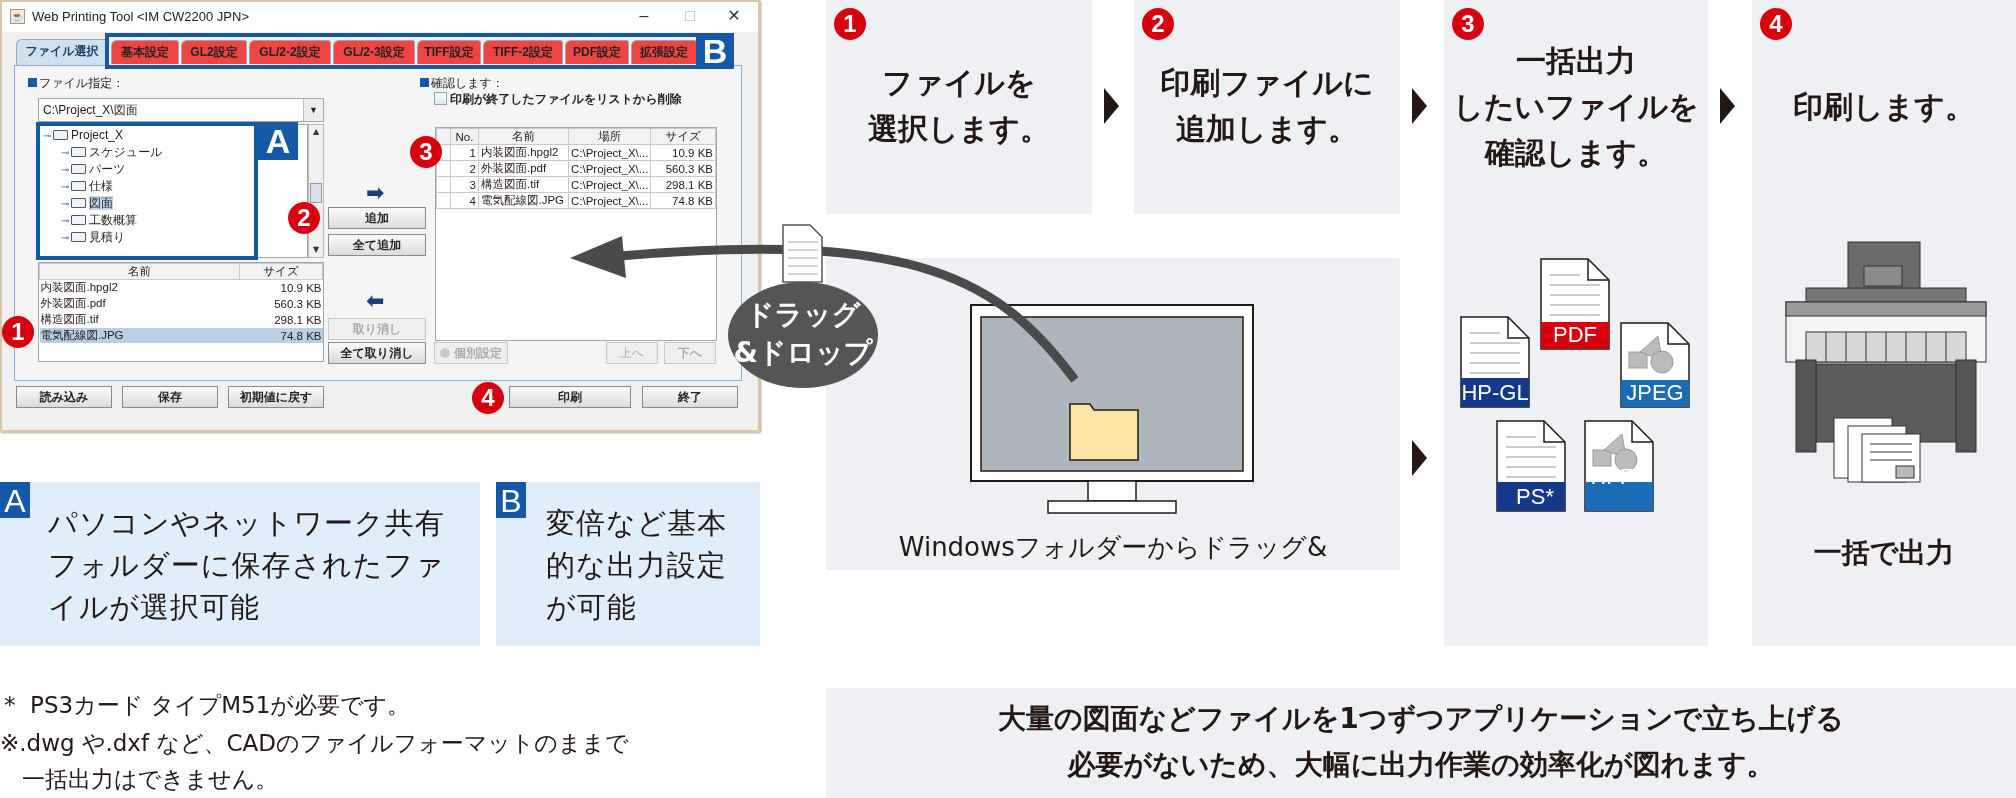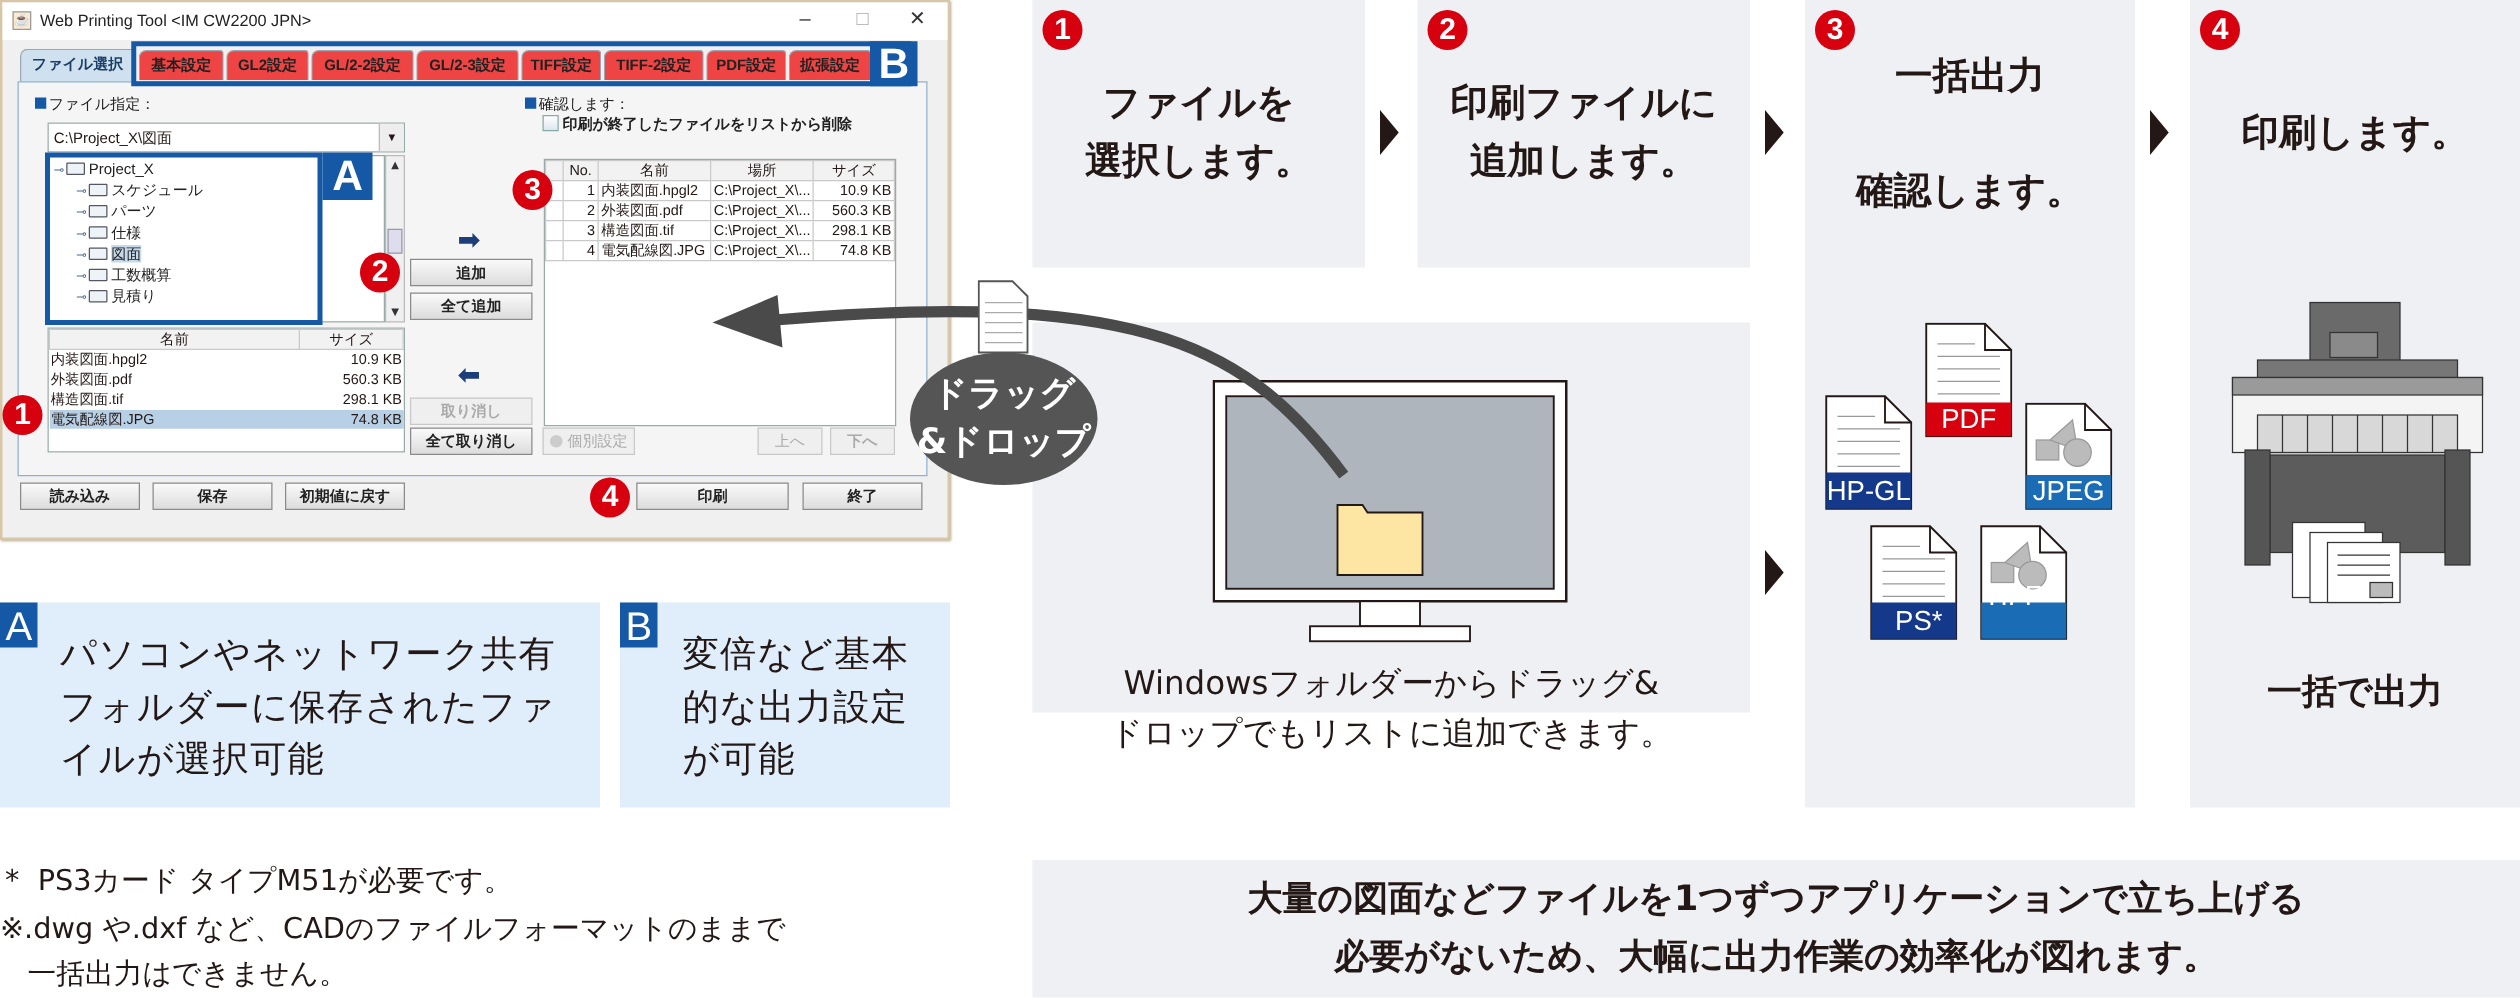--- a/index.html
+++ b/index.html
@@ -180,21 +180,21 @@
       <tr>
             <td></td>
             <td style="text-align:right">4</td>
             <td>電気配線図.JPG</td>
             <td>C:\Project_X\...</td>
             <td style="text-align:right">74.8 KB</td>
           </tr>
     </tbody>
       </table>
   </div>
-  <div class="btn dis" style="left:432px;top:340px;width:74px;font-weight:normal"><span class="rbtn"></span><span>個別設定</span></div>
+  <div class="btn dis" style="left:432px;top:340px;width:74px;font-weight:bold"><span class="rbtn"></span><span>個別設定</span></div>
   <div class="btn dis" style="left:604px;top:340px;width:52px;font-weight:normal">上へ</div>
   <div class="btn dis" style="left:662px;top:340px;width:52px;font-weight:bold">下へ</div>
 
   <div class="btn" style="left:14px;top:384px;width:96px">読み込み</div>
   <div class="btn" style="left:120px;top:384px;width:96px">保存</div>
   <div class="btn" style="left:226px;top:384px;width:96px">初期値に戻す</div>
   <div class="btn" style="left:507px;top:384px;width:122px">印刷</div>
   <div class="btn" style="left:640px;top:384px;width:96px">終了</div>
 
   <div class="num" style="left:0;top:314px">1</div>
@@ -229,20 +229,21 @@
 <div class="abs step" style="left:1134px;top:0;width:266px;height:214px">
   <div class="num" style="left:8px;top:8px">2</div>
   <div class="t" style="top:60px">印刷ファイルに</div>
   <div class="t" style="top:106px">追加します。</div>
 </div>
 <div class="tri" style="left:1412px;top:88px"></div>
 <div class="tri" style="left:1412px;top:440px"></div>
 <div class="abs step" style="left:1444px;top:0;width:264px;height:646px">
   <div class="num" style="left:8px;top:8px">3</div>
   <div class="t" style="top:38px">一括出力</div>
+  <div class="t" style="top:84px">したいファイルを</div>
   <div class="t" style="top:130px">確認します。</div>
 
   <svg class="abs" style="left:96px;top:258px" width="70" height="92">
     <path d="M1,1 H48 L69,22 V91 H1 Z" fill="#fff" stroke="#231815" stroke-width="1.5"></path>
       <path d="M48,1 V22 H69" fill="none" stroke="#231815" stroke-width="1.5"></path>
     <g stroke="#999" stroke-width="1">
         <line x1="10" y1="17" x2="40" y2="17"></line>
         <line x1="10" y1="27" x2="60" y2="27"></line>
         <line x1="10" y1="37" x2="60" y2="37"></line>
         <line x1="10" y1="47" x2="60" y2="47"></line>
@@ -349,21 +350,20 @@
 
 <div class="abs step" style="left:826px;top:258px;width:574px;height:312px">
   <svg class="abs" style="left:144px;top:46px" width="286" height="214">
     <rect x="1" y="1" width="282" height="176" fill="#fff" stroke="#231815" stroke-width="2"></rect>
     <rect x="11" y="13" width="262" height="154" fill="#aeb5bc" stroke="#231815" stroke-width="1.5"></rect>
     <rect x="118" y="177" width="48" height="20" fill="#fff" stroke="#231815" stroke-width="1.5"></rect>
     <rect x="78" y="197" width="128" height="12" fill="#fff" stroke="#231815" stroke-width="1.5"></rect>
     <path d="M100,100 H120 L124,106 H168 V156 H100 Z" fill="#fde6a4" stroke="#231815" stroke-width="1.5"></path>
   </svg>
   <div class="t" style="top:266px;font-size:26px;font-weight:normal">Windowsフォルダーからドラッグ&amp;</div>
-  <div class="t" style="top:306px;font-size:26px;font-weight:normal">ドロップでもリストに追加できます。</div>
 </div>
 
 <svg class="abs" style="left:560px;top:220px" width="540" height="180">
   <path d="M515,160 C440,60 360,10 60,36" fill="none" stroke="#4a4a4a" stroke-width="9"></path>
   <polygon points="10,38 62,16 66,58" fill="#4a4a4a"></polygon>
 </svg>
 <svg class="abs" style="left:782px;top:224px" width="42" height="60">
   <path d="M1,1 H28 L40,13 V58 H1 Z" fill="#fff" stroke="#555" stroke-width="1.5"></path>
   <g stroke="#aaa">
       <line x1="6" y1="18" x2="36" y2="18"></line>

